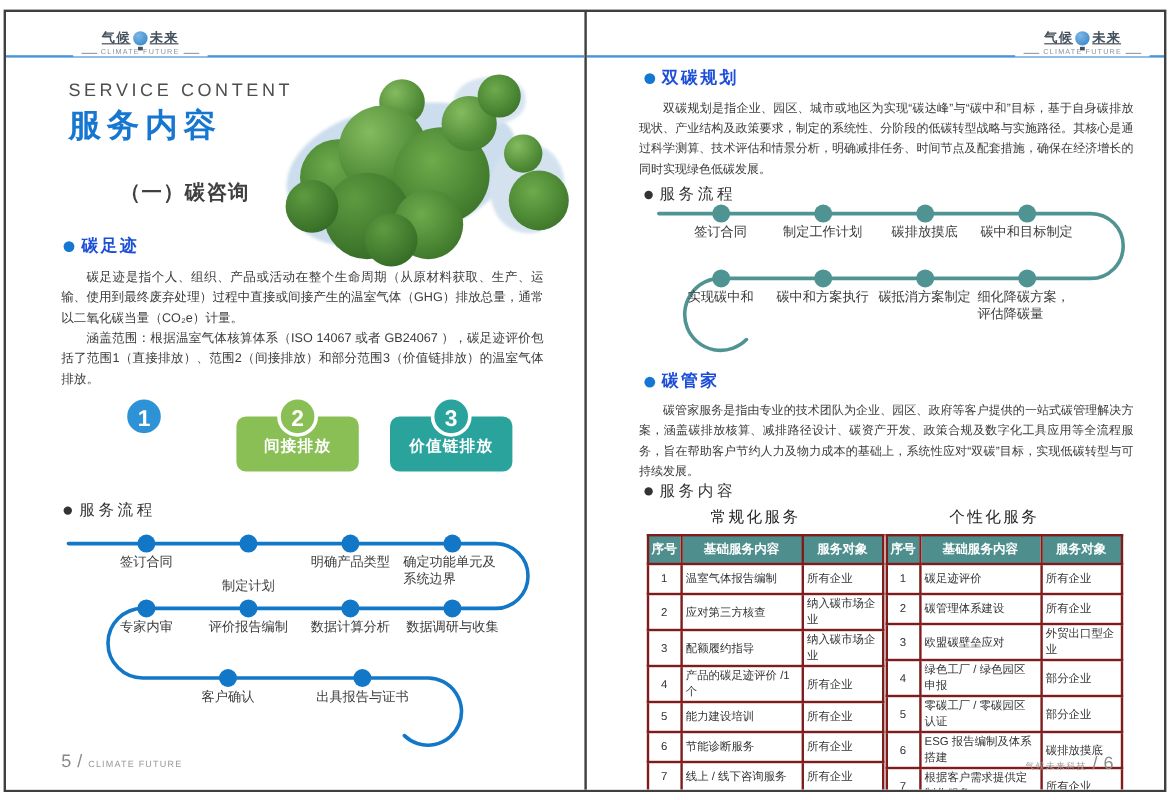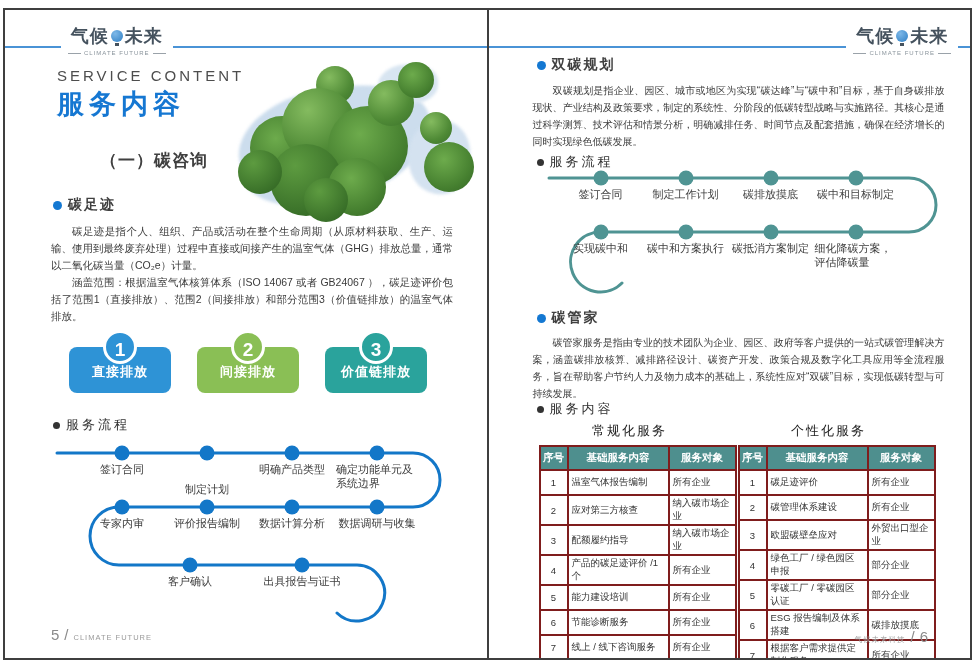--- a/index.html
+++ b/index.html
@@ -3,29 +3,29 @@
 <meta charset="utf-8">
 <style>
   html,body{margin:0;padding:0;background:#fff;}
   body{font-family:"Liberation Sans","DejaVu Sans",sans-serif;width:975px;height:667px;overflow:hidden;}
   .spread{position:relative;width:965px;height:648px;margin:8px auto 0 auto;border:2px solid #3f3f3f;background:#fff;display:flex;}
   .page{position:relative;flex:1;overflow:hidden;background:#fff;}
   .page.right{border-left:2px solid #3f3f3f;}
   .rule{position:absolute;top:36px;left:0;right:0;height:2px;background:#4a93d6;}
   
   .logo{position:absolute;top:14px;background:#fff;padding:0 7px;text-align:center;z-index:2;}
-  .logo-row{display:flex;align-items:center;justify-content:center;gap:2px;font-weight:bold;font-size:18px;color:#45525e;letter-spacing:1px;}
+  .logo-row{display:flex;align-items:center;justify-content:center;gap:2px;font-weight:bold;font-size:11px;color:#45525e;letter-spacing:1px;text-decoration:underline;}
   .balloon{position:relative;width:12px;height:12px;border-radius:50%;background:radial-gradient(circle at 35% 30%,#7db8e8,#2f7fc4);display:inline-block;}
   .balloon::after{content:"";position:absolute;left:4px;bottom:-4px;width:4px;height:3px;background:#45525e;}
   .logo-sub{display:flex;align-items:center;justify-content:center;gap:3px;font-size:6px;color:#8a949c;letter-spacing:1px;margin-top:2px;}
   .dash{width:13px;height:1px;background:#9aa2a9;}
   
   .sec{position:absolute;display:flex;align-items:center;gap:6px;}
   .sec .dot{border-radius:50%;}
-  .sec.blue{color:#404040;font-weight:bold;font-size:14px;letter-spacing:2px;}
+  .sec.blue{color:#1d4ed8;font-weight:bold;font-size:14px;letter-spacing:2px;}
   .sec.blue .dot{width:9px;height:9px;background:#1478d2;}
   .sec.dark{color:#333;font-size:13px;letter-spacing:3px;}
   .sec.dark .dot{width:7px;height:7px;background:#333;}
   .eyebrow{position:absolute;left:52px;top:57px;font-size:15px;color:#4d4d4d;letter-spacing:3px;}
   .title{position:absolute;left:52px;top:76px;font-size:27px;font-weight:bold;color:#1577d2;letter-spacing:5px;}
   .subtitle{position:absolute;left:95px;top:139px;font-size:17px;font-weight:bold;color:#404040;letter-spacing:1px;}
   .para{position:absolute;font-size:10.5px;line-height:17px;color:#3b3b3b;text-align:justify;text-indent:2em;}
   
   .tree{position:absolute;left:225px;top:48px;width:245px;height:165px;}
   .tshadow{position:absolute;filter:blur(1.5px);}
@@ -101,21 +101,20 @@
 
     <div class="sec blue" style="left:48px;top:186px;">
       <span class="dot"></span>
       <span>碳足迹</span>
     </div>
     <div class="para" style="left:46px;top:213px;width:402px;">碳足迹是指个人、组织、产品或活动在整个生命周期（从原材料获取、生产、运输、使用到最终废弃处理）过程中直接或间接产生的温室气体（GHG）排放总量，通常以二氧化碳当量（CO₂e）计量。</div>
     <div class="para" style="left:46px;top:264px;width:402px;">涵盖范围：根据温室气体核算体系（ISO 14067 或者 GB24067 ），碳足迹评价包括了范围1（直接排放）、范围2（间接排放）和部分范围3（价值链排放）的温室气体排放。</div>
 
     <div class="scope" style="left:64px;">
       <div class="scope-circle c-blue">1</div>
-      <div class="scope-rect c-blue">直接排放</div>
     </div>
     <div class="scope" style="left:192px;">
       <div class="scope-circle c-green">2</div>
       <div class="scope-rect c-green">间接排放</div>
     </div>
     <div class="scope" style="left:320px;">
       <div class="scope-circle c-teal">3</div>
       <div class="scope-rect c-teal">价值链排放</div>
     </div>
 

